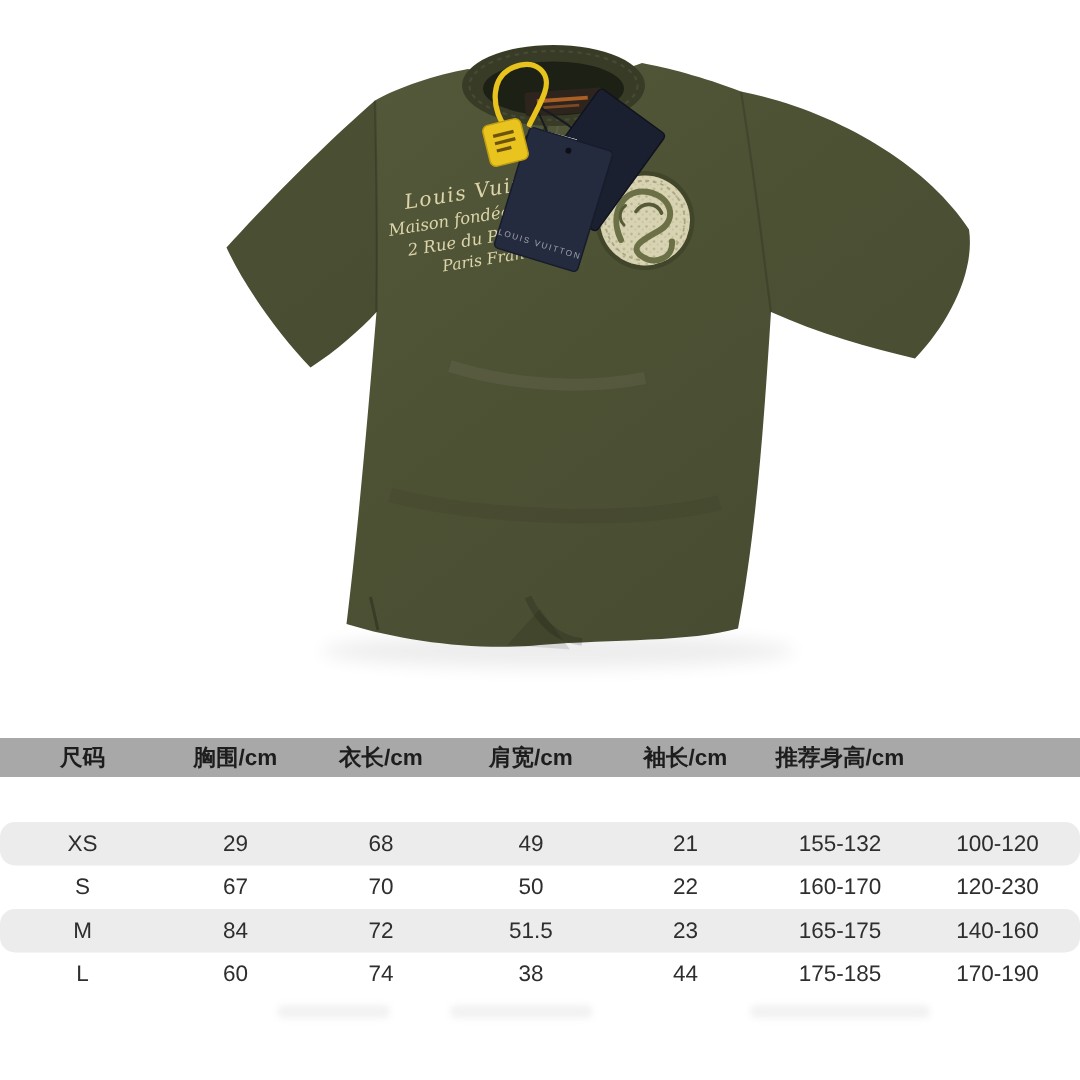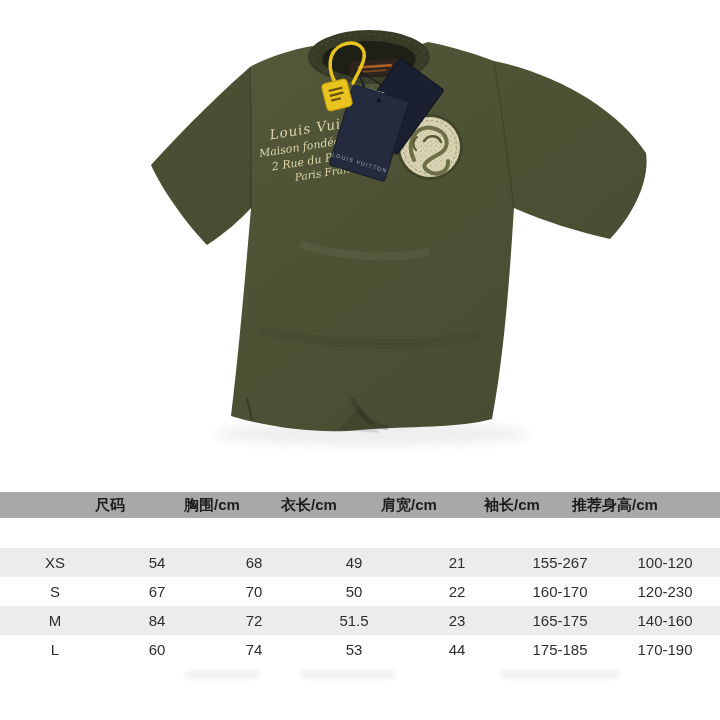--- a/index.html
+++ b/index.html
@@ -7,24 +7,24 @@
     width:720px;height:720px;background:#ffffff;
     font-family:"Liberation Sans",sans-serif;
     position:relative;overflow:hidden;
   }
   .photo-area{position:absolute;left:0;top:0;width:720px;height:480px;background:#ffffff;}
   .photo-area svg{display:block;}
 
   .size-table{position:absolute;left:0;top:492px;width:720px;}
   .thead{
     display:flex;height:26px;background:#a8a8a8;align-items:center;
-    font-weight:bold;font-size:15px;color:#1d1d1d;justify-content:center;
+    font-weight:bold;font-size:15px;color:#1d1d1d;
   }
   .rows{margin-top:30px;}
-  .trow{display:flex;height:29px;align-items:center;font-size:15px;color:#2e2e2e;}
+  .trow{display:flex;height:29px;align-items:center;font-size:15px;color:#2e2e2e;border-radius:10px;}
   .trow.stripe{background:#ececec;}
   .cell{text-align:center;white-space:nowrap;}
   .c0{width:110px;}.c1{width:94px;}.c2{width:100px;}.c3{width:100px;}
   .c4{width:106px;}.c5{width:100px;}.c6{width:110px;}
 
   .fade-hint{position:relative;height:20px;margin-top:2px;}
   .fade-hint span{
     position:absolute;top:4px;height:9px;border-radius:4px;
     background:#ededed;filter:blur(2px);opacity:.7;
   }
@@ -162,25 +162,25 @@
     <div class="cell c1">胸围/cm</div>
     <div class="cell c2">衣长/cm</div>
     <div class="cell c3">肩宽/cm</div>
     <div class="cell c4">袖长/cm</div>
     <div class="cell c5">推荐身高/cm</div>
   </div>
 
   <div class="rows">
     <div class="trow stripe">
       <div class="cell c0">XS</div>
-      <div class="cell c1">54</div>
+      <div class="cell c1">29</div>
       <div class="cell c2">68</div>
       <div class="cell c3">49</div>
       <div class="cell c4">21</div>
-      <div class="cell c5">155-267</div>
+      <div class="cell c5">155-132</div>
       <div class="cell c6">100-120</div>
     </div>
     <div class="trow">
       <div class="cell c0">S</div>
       <div class="cell c1">67</div>
       <div class="cell c2">70</div>
       <div class="cell c3">50</div>
       <div class="cell c4">22</div>
       <div class="cell c5">160-170</div>
       <div class="cell c6">120-230</div>
@@ -191,21 +191,21 @@
       <div class="cell c2">72</div>
       <div class="cell c3">51.5</div>
       <div class="cell c4">23</div>
       <div class="cell c5">165-175</div>
       <div class="cell c6">140-160</div>
     </div>
     <div class="trow">
       <div class="cell c0">L</div>
       <div class="cell c1">60</div>
       <div class="cell c2">74</div>
-      <div class="cell c3">53</div>
+      <div class="cell c3">38</div>
       <div class="cell c4">44</div>
       <div class="cell c5">175-185</div>
       <div class="cell c6">170-190</div>
     </div>
   </div>
 
   <div class="fade-hint">
     <span class="fh1"></span>
       <span class="fh2"></span>
       <span class="fh3"></span>

